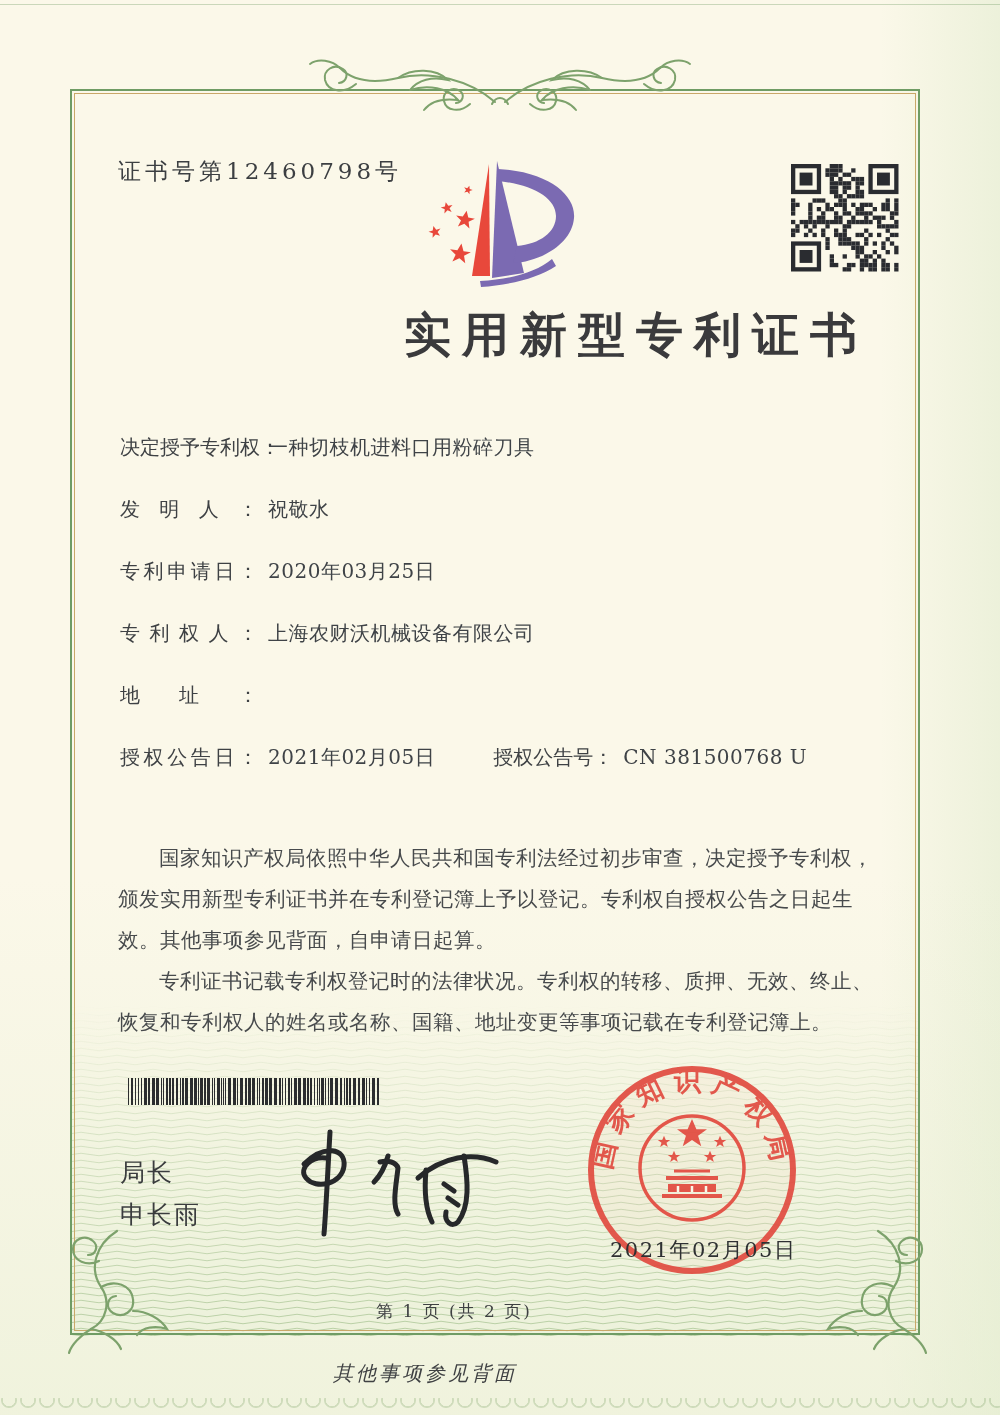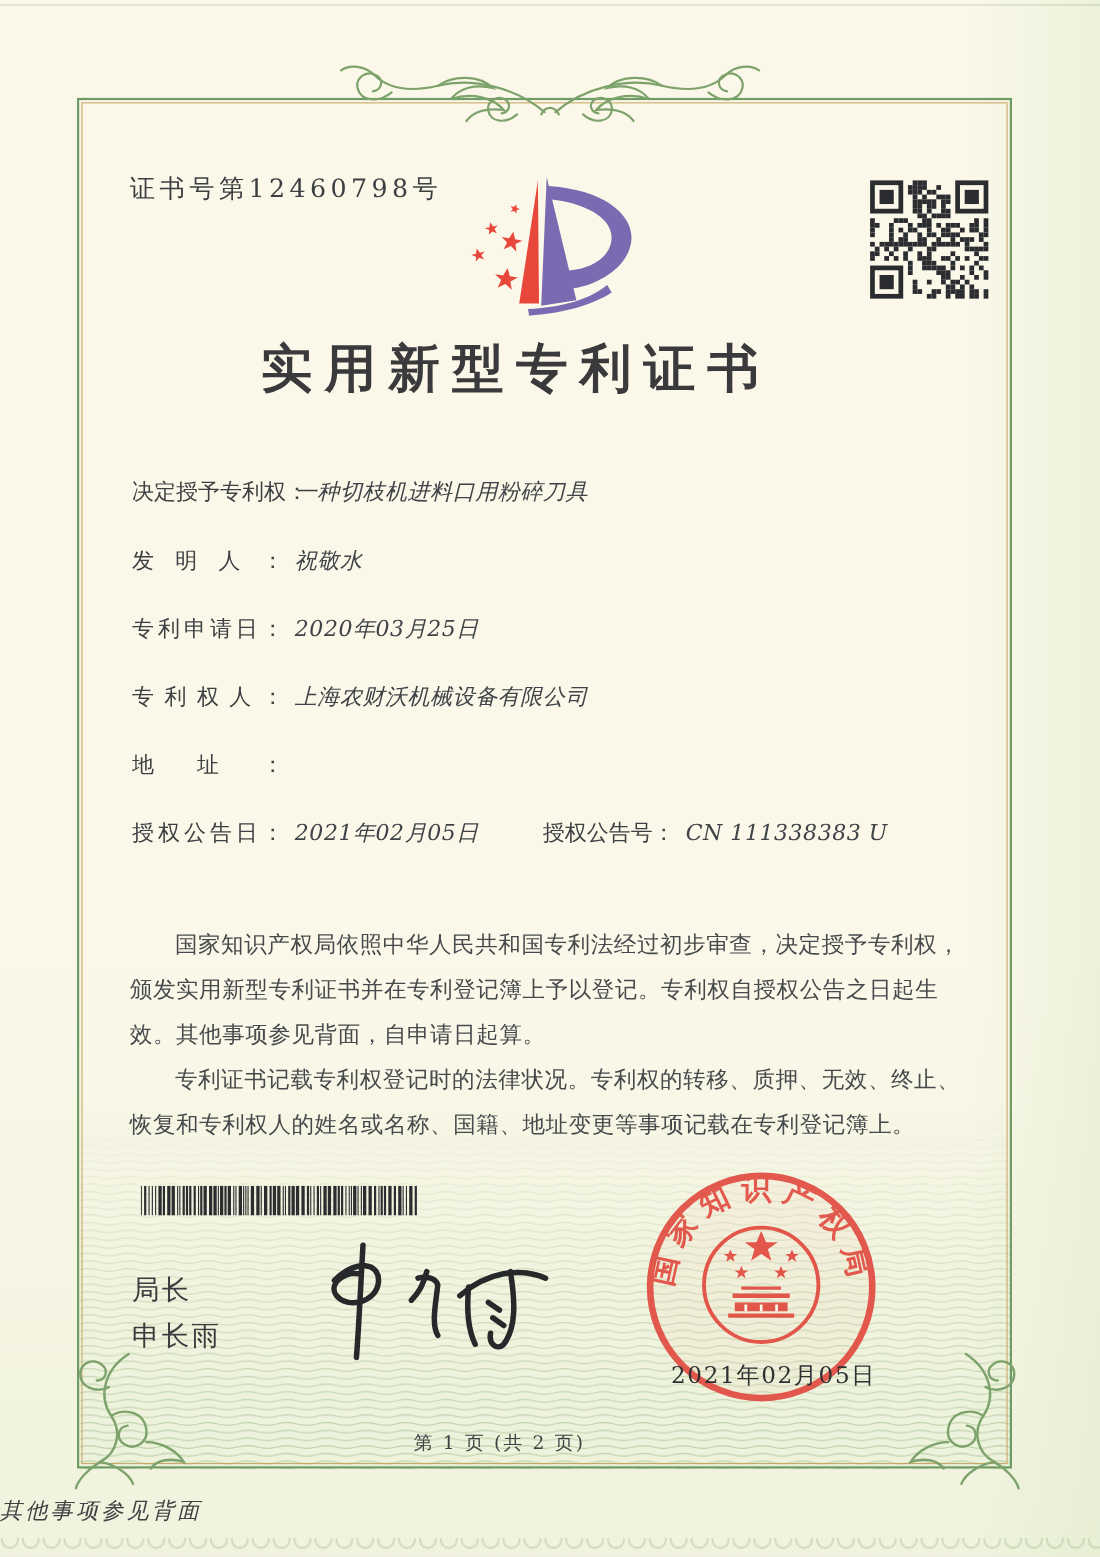--- a/index.html
+++ b/index.html
@@ -18,44 +18,44 @@
   .frame{
     left:70px; top:89px; width:850px; height:1246px;
     border:2.5px solid #6f9c64; padding:2px; box-sizing:border-box;
   }
   .frame-inner{width:100%; height:100%; border:1px solid #c9a768; box-sizing:border-box;}
   .topline{left:0; top:4px; width:1000px; height:1px; background:rgba(111,156,100,.35);}
 
   .cert-no{left:118px; top:156px; font-size:23px; letter-spacing:4px; color:#3c3f42;}
 
   .title{
-    left:70px; top:304px; width:798px; margin:0; text-align:center;
+    left:70px; top:304px; width:798px; margin:0; text-align:right;
     font-size:47px; font-weight:700; letter-spacing:11px; color:#3a3a3c;
   }
 
   .fields{left:120px; top:434px; width:780px;}
   .row{display:flex; align-items:flex-start; font-size:20px; line-height:27px; margin-bottom:35px; white-space:nowrap;}
   .lbl{display:inline-block; width:138px; text-align:justify; text-align-last:justify; color:#3e4144; flex:none;}
-  .val{margin-left:10px; color:#3f4347; letter-spacing:.5px;font-style:italic;}
+  .val{margin-left:10px; color:#3f4347; letter-spacing:.5px;}
   .pair2{margin-left:58px;}
   .pair2 .lbl2{color:#3e4144;}
 
   .paras{left:118px; top:838px; width:772px; font-size:20.5px; line-height:41px; color:#474a4c; letter-spacing:.5px;}
   .paras p{margin:0; text-indent:2em;}
 
   .barcode{left:128px; top:1078px;}
 
   .director{left:120px; top:1152px; font-size:25px; line-height:42px; color:#3a3c3e; letter-spacing:2px;}
 
   .sig{left:268px; top:1126px;}
   .seal{left:582px; top:1060px;}
   .seal-date{left:610px; top:1236px; font-size:21px; color:#2e3032; letter-spacing:1.5px; z-index:5;}
 
   .page-info{left:70px; top:1300px; width:768px; text-align:center; font-size:17px; color:#3e4042; letter-spacing:2px;}
-  .back-note{left:0; top:1360px; width:816px; font-size:20px; color:#3f4143; letter-spacing:3px; font-style:italic;}
+  .back-note{left:0; top:1360px; width:816px; text-align:center; font-size:20px; color:#3f4143; letter-spacing:3px; font-style:italic;padding-left:17px;}
 
   .guilloche{left:72px; top:1004px; z-index:0;}
   .flourish-top{left:0; top:40px; z-index:1;}
   .corner{z-index:1;}
   .lace-strip{
     left:0; top:1398px; width:1000px; height:17px;
     background:radial-gradient(circle at 9px 2px, rgba(255,255,255,0) 6px, rgba(122,160,100,.28) 6.5px 7.5px, rgba(255,255,255,0) 8.5px);
     background-size:19px 17px; background-repeat:repeat-x;
   }
 </style>
@@ -381,21 +381,21 @@
       <span class="lbl">专利权人：</span>
       <span class="val">上海农财沃机械设备有限公司</span>
     </div>
     <div class="row">
       <span class="lbl">地址：</span>
     </div>
     <div class="row">
       <span class="lbl">授权公告日：</span>
       <span class="val">2021年02月05日</span>
       <span class="pair2">
-        <span class="lbl2">授权公告号：</span><span class="val">CN 111338383 U</span>
+        <span class="lbl2">授权公告号：</span><span class="val">CN 381500768 U</span>
       </span>
     </div>
   </div>
 
   <div class="abs paras">
     <p>国家知识产权局依照中华人民共和国专利法经过初步审查，决定授予专利权，颁发实用新型专利证书并在专利登记簿上予以登记。专利权自授权公告之日起生效。其他事项参见背面，自申请日起算。</p>
     <p>专利证书记载专利权登记时的法律状况。专利权的转移、质押、无效、终止、恢复和专利权人的姓名或名称、国籍、地址变更等事项记载在专利登记簿上。</p>
   </div>
 
   <svg class="abs barcode" id="barcode" width="258" height="27">

